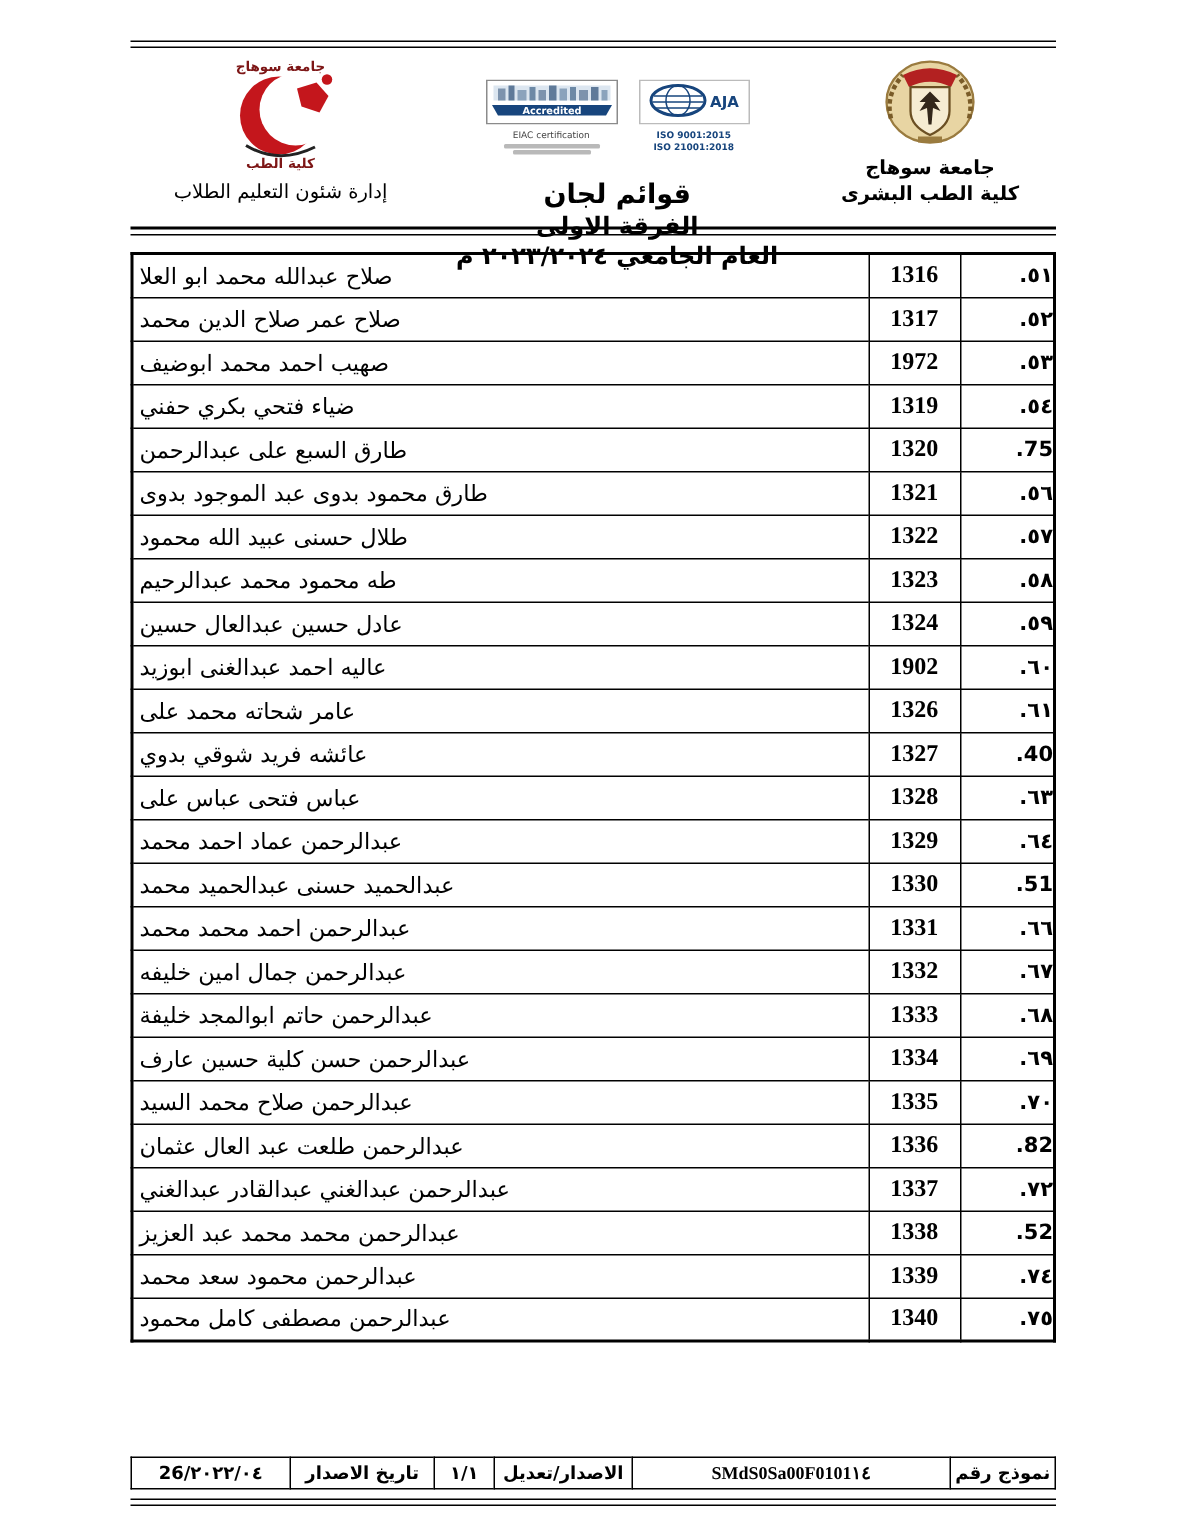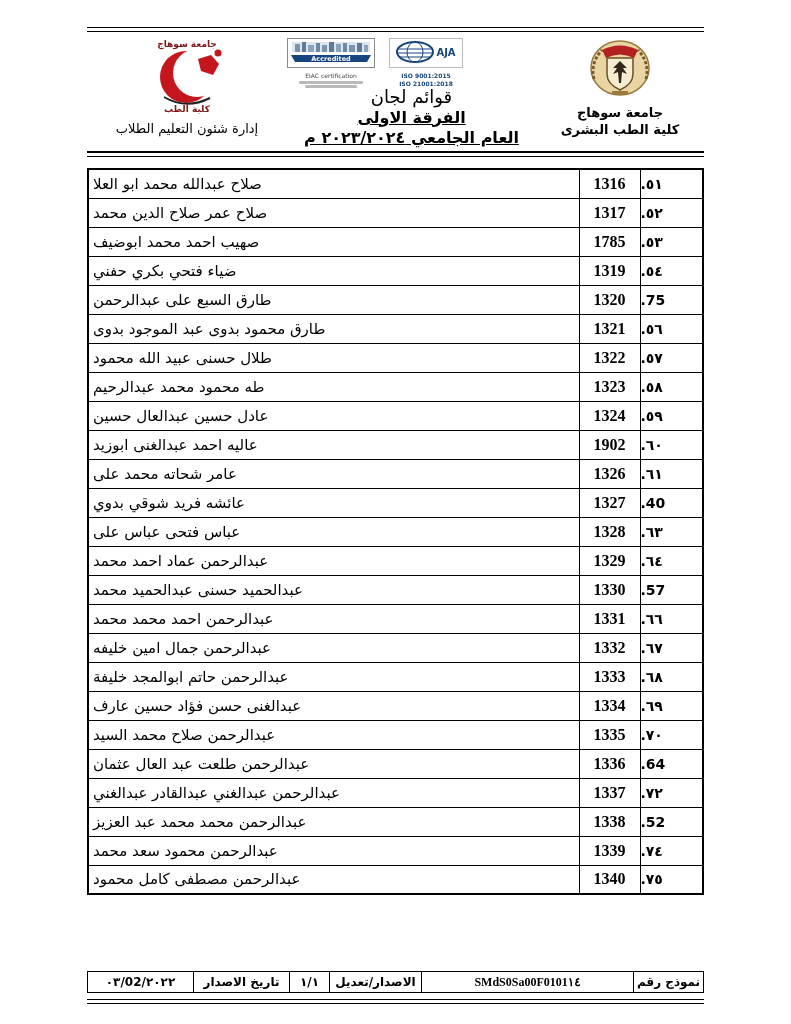--- a/index.html
+++ b/index.html
@@ -13,32 +13,32 @@
   .header-rule { height:6px; border-top:2px solid #000; border-bottom:1px solid #000; }
 
   .header { display:flex; margin-top:5px; height:114px; }
   .hdr-university { width:168px; text-align:center; padding-top:2px; }
   .hdr-center { flex:1 1 auto; text-align:center; }
   .hdr-department { width:200px; text-align:center; }
 
   .uni-caption { font-size:13px; font-weight:bold; line-height:1.3; }
   .dept-caption { font-size:13px; font-weight:normal; margin-top:2px; }
 
-  .acc-row { display:flex; gap:14px; direction:ltr; height:46px; margin-top:1px; }
+  .acc-row { display:flex; justify-content:center; gap:14px; direction:ltr; height:46px; margin-top:16px; }
   .acc-box { text-align:center; }
   .acc-caption { font-size:6px; line-height:1.25; color:#444; direction:ltr; }
   .acc-caption.blue { color:#17457d; font-weight:bold; }
   .blur-line { height:3px; background:#b9b9b9; margin:1px auto; border-radius:1px; }
 
-  .title-main { font-size:18px; font-weight:normal; line-height:1.2; margin-top:2px; }
-  .title-sub  { font-size:16px; font-weight:bold; line-height:1.25;text-decoration:underline; }
+  .title-main { font-size:18px; font-weight:bold; line-height:1.2; margin-top:20px; }
+  .title-sub  { font-size:16px; font-weight:bold; line-height:1.25; }
 
   table.students { width:100%; border-collapse:collapse; border:2px solid #000; margin-top:11px; direction:rtl; }
   table.students td { border:1px solid #000; height:29px; vertical-align:middle; }
-  td.ord  { width:63px; text-align:left; font-weight:bold; font-size:14px; }
+  td.ord  { width:63px; text-align:right; font-weight:bold; font-size:14px; }
   td.seat { width:61px; text-align:center; font-weight:bold; font-size:16px;
             font-family:"Liberation Serif", serif; direction:ltr;margin-top:31px; }
   td.name { text-align:left; padding:0 9px 0 4px; font-size:15px; }
 
   .spacer { height:76px; }
 
   table.footer-table { width:100%; border-collapse:collapse; border:1px solid #000; direction:rtl; }
   table.footer-table td { border:1px solid #000; height:21px; text-align:center;
                           vertical-align:middle; font-weight:bold; font-size:12px; }
   td.fc-form-label { width:70px; }
@@ -138,21 +138,21 @@
   </tr>
 
   <tr>
     <td class="ord">٥٢.</td>
     <td class="seat">1317</td>
     <td class="name">صلاح عمر صلاح الدين محمد</td>
   </tr>
 
   <tr>
     <td class="ord">٥٣.</td>
-    <td class="seat">1785</td>
+    <td class="seat">1972</td>
     <td class="name">صهيب احمد محمد ابوضيف</td>
   </tr>
 
   <tr>
     <td class="ord">٥٤.</td>
     <td class="seat">1319</td>
     <td class="name">ضياء فتحي بكري حفني</td>
   </tr>
 
   <tr>
@@ -209,21 +209,21 @@
     <td class="name">عباس فتحى عباس على</td>
   </tr>
 
   <tr>
     <td class="ord">٦٤.</td>
     <td class="seat">1329</td>
     <td class="name">عبدالرحمن عماد احمد محمد</td>
   </tr>
 
   <tr>
-    <td class="ord">57.</td>
+    <td class="ord">51.</td>
     <td class="seat">1330</td>
     <td class="name">عبدالحميد حسنى عبدالحميد محمد</td>
   </tr>
 
   <tr>
     <td class="ord">٦٦.</td>
     <td class="seat">1331</td>
     <td class="name">عبدالرحمن احمد محمد محمد</td>
   </tr>
 
@@ -235,31 +235,31 @@
 
   <tr>
     <td class="ord">٦٨.</td>
     <td class="seat">1333</td>
     <td class="name">عبدالرحمن حاتم ابوالمجد خليفة</td>
   </tr>
 
   <tr>
     <td class="ord">٦٩.</td>
     <td class="seat">1334</td>
-    <td class="name">عبدالغنى حسن فؤاد حسين عارف</td>
+    <td class="name">عبدالرحمن حسن كلية حسين عارف</td>
   </tr>
 
   <tr>
     <td class="ord">٧٠.</td>
     <td class="seat">1335</td>
     <td class="name">عبدالرحمن صلاح محمد السيد</td>
   </tr>
 
   <tr>
-    <td class="ord">64.</td>
+    <td class="ord">82.</td>
     <td class="seat">1336</td>
     <td class="name">عبدالرحمن طلعت عبد العال عثمان</td>
   </tr>
 
   <tr>
     <td class="ord">٧٢.</td>
     <td class="seat">1337</td>
     <td class="name">عبدالرحمن عبدالغني عبدالقادر عبدالغني</td>
   </tr>
 
@@ -286,21 +286,21 @@
     <div class="spacer"></div>
 
     <table class="footer-table">
       <tbody>
         <tr>
           <td class="fc-form-label">نموذج رقم</td>
           <td class="fc-code">SMdS0Sa00F0101١٤</td>
           <td class="fc-rev-label">الاصدار/تعديل</td>
           <td class="fc-rev-value">١/١</td>
           <td class="fc-date-label">تاريخ الاصدار</td>
-          <td class="fc-date-value">٢٠٢٢/02/٠٣</td>
+          <td class="fc-date-value">٢٠٢٢/٠٤/26</td>
         </tr>
       </tbody>
     </table>
 
     <div class="bottom-rule"></div>
 
   </div>
 </div>
 
 </body></html>

